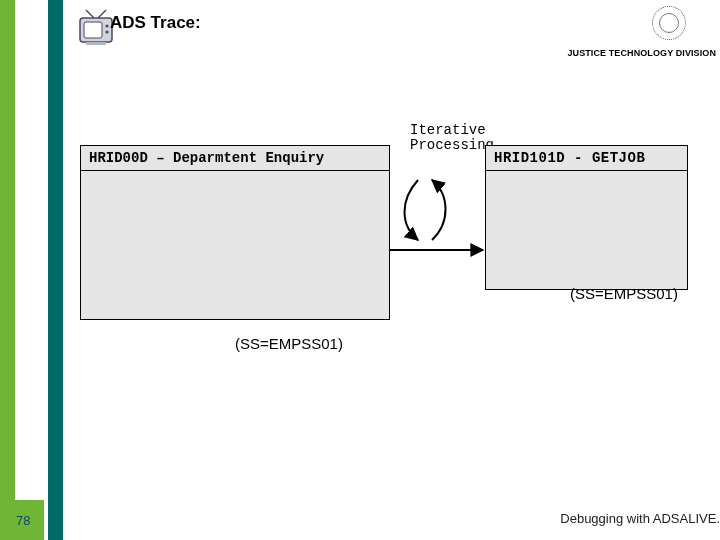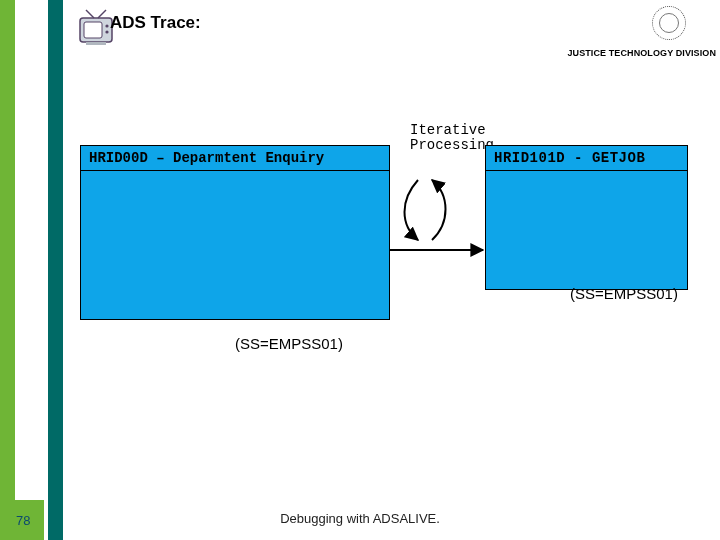--- a/index.html
+++ b/index.html
@@ -64,21 +64,21 @@
   .diagram {
     position: absolute;
     left: 80px;
     top: 145px;
     width: 630px;
     height: 210px;
   }
   .box {
     position: absolute;
     border: 1.5px solid #000;
-    background: #0ea5e9;
+    background: #e5e5e5;
     font-family: "Courier New", monospace;
   }
   .box.left  { left: 0;   top: 0; width: 310px; height: 175px; }
   .box.right { left: 405px; top: 0; width: 203px; height: 145px; }
   .box .header {
     border-bottom: 1.5px solid #000;
     padding: 4px 8px;
     font-size: 14px;
     font-weight: bold;
     white-space: nowrap;
@@ -113,21 +113,21 @@
     position: absolute;
     left: 0; top: 0;
     width: 100%; height: 100%;
     pointer-events: none;
   }
   .footer-txt {
     position: absolute;
     bottom: 14px;
     left: 0;
     width: 100%;
-    text-align: center;
+    text-align: right;
     font-size: 13px;
     color: #222;
     margin-top: 12px;
   }
   .page-num {
     position: absolute;
     bottom: 12px;
     left: 16px;
     font-size: 13px;
     color: #0c4a6e;

